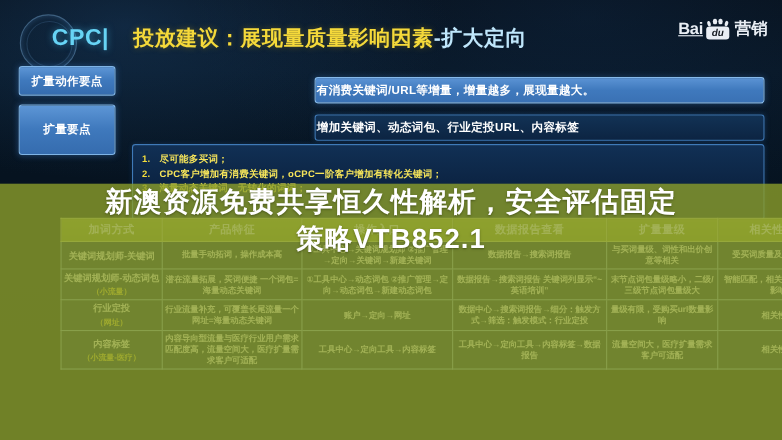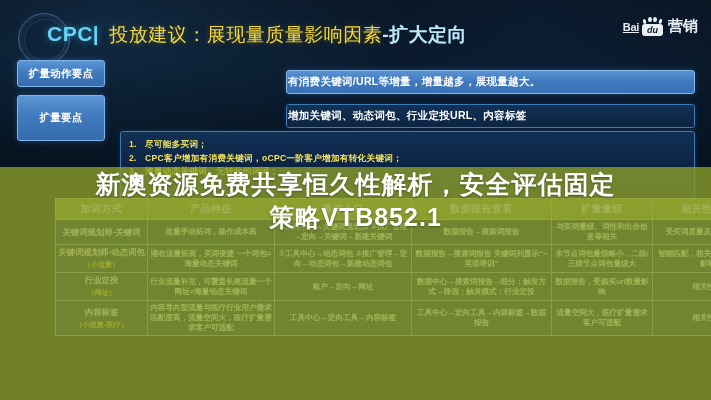--- a/index.html
+++ b/index.html
@@ -25,30 +25,30 @@
   }
   .ring.r2{left:24px;top:19px;width:40px;height:40px;border-color:rgba(110,160,210,.20);box-shadow:none;}
   .title-row{
     position:absolute;left:47px;top:22px;display:flex;align-items:baseline;white-space:nowrap;
   }
   .t-cpc{
     font-size:21px;font-weight:bold;color:#67d4f5;letter-spacing:.5px;
     text-shadow:0 0 7px rgba(70,190,240,.55);
   }
   .t-main{
-    font-size:19px;font-weight:normal;color:#f5d93a;margin-left:10px;letter-spacing:.5px;
+    font-size:19px;font-weight:bold;color:#f5d93a;margin-left:22px;letter-spacing:.5px;
     text-shadow:0 0 6px rgba(210,170,20,.35);
   }
   .t-tail{
     font-size:19px;font-weight:bold;color:#bfe6fb;letter-spacing:.5px;
   }
   .baidu{
     position:absolute;right:13px;top:17px;display:flex;align-items:center;gap:1px;
   }
-  .baidu .bd-bai{font-size:11px;font-weight:bold;color:#e9eef4;letter-spacing:-.3px;text-decoration:underline;}
+  .baidu .bd-bai{font-size:15px;font-weight:bold;color:#e9eef4;letter-spacing:-.3px;text-decoration:underline;}
   .baidu .bd-mark{position:relative;width:23px;height:19px;margin:0 1px;}
   .baidu .bd-du{
     position:absolute;left:1px;bottom:0;width:21px;height:12px;border-radius:3px;
     background:#e9eef4;color:#11161d;font-size:9px;font-weight:bold;
     display:flex;align-items:center;justify-content:center;font-style:italic;
   }
   .paw{position:absolute;left:2px;top:0;width:20px;height:8px;}
   .paw i{position:absolute;background:#e9eef4;border-radius:50%;display:block;}
   .paw i:nth-child(1){width:3.4px;height:4.6px;left:0px;top:2.4px;transform:rotate(-18deg);}
   .paw i:nth-child(2){width:3.6px;height:5.2px;left:5px;top:.2px;}
@@ -225,21 +225,21 @@
         <td>数据报告→搜索词报告
 关键词列显示“~英语培训”</td>
         <td>末节点词包量级略小，二级/三级节点词包量级大</td>
         <td>智能匹配，相关性受所选节点影响</td>
       </tr>
       <tr>
         <td class="first"><span>行业定投</span><span class="sub">（网址）</span></td>
         <td>行业流量补充，可覆盖长尾流量一个网址=海量动态关键词</td>
         <td>账户→定向→网址</td>
         <td>数据中心→搜索词报告→细分：触发方式→筛选：触发模式：行业定投</td>
-        <td>数据报告，受购买url数量影响</td>
+        <td>量级有限，受购买url数量影响</td>
         <td>相关性强</td>
       </tr>
       <tr>
         <td class="first"><span>内容标签</span><span class="sub">（小流量-医疗）</span></td>
         <td>内容导向型流量与医疗行业用户需求匹配度高，流量空间大，医疗扩量需求客户可适配</td>
         <td>工具中心→定向工具→内容标签</td>
         <td>工具中心→定向工具→内容标签→数据报告</td>
         <td>流量空间大，医疗扩量需求客户可适配</td>
         <td>相关性高</td>
       </tr>

